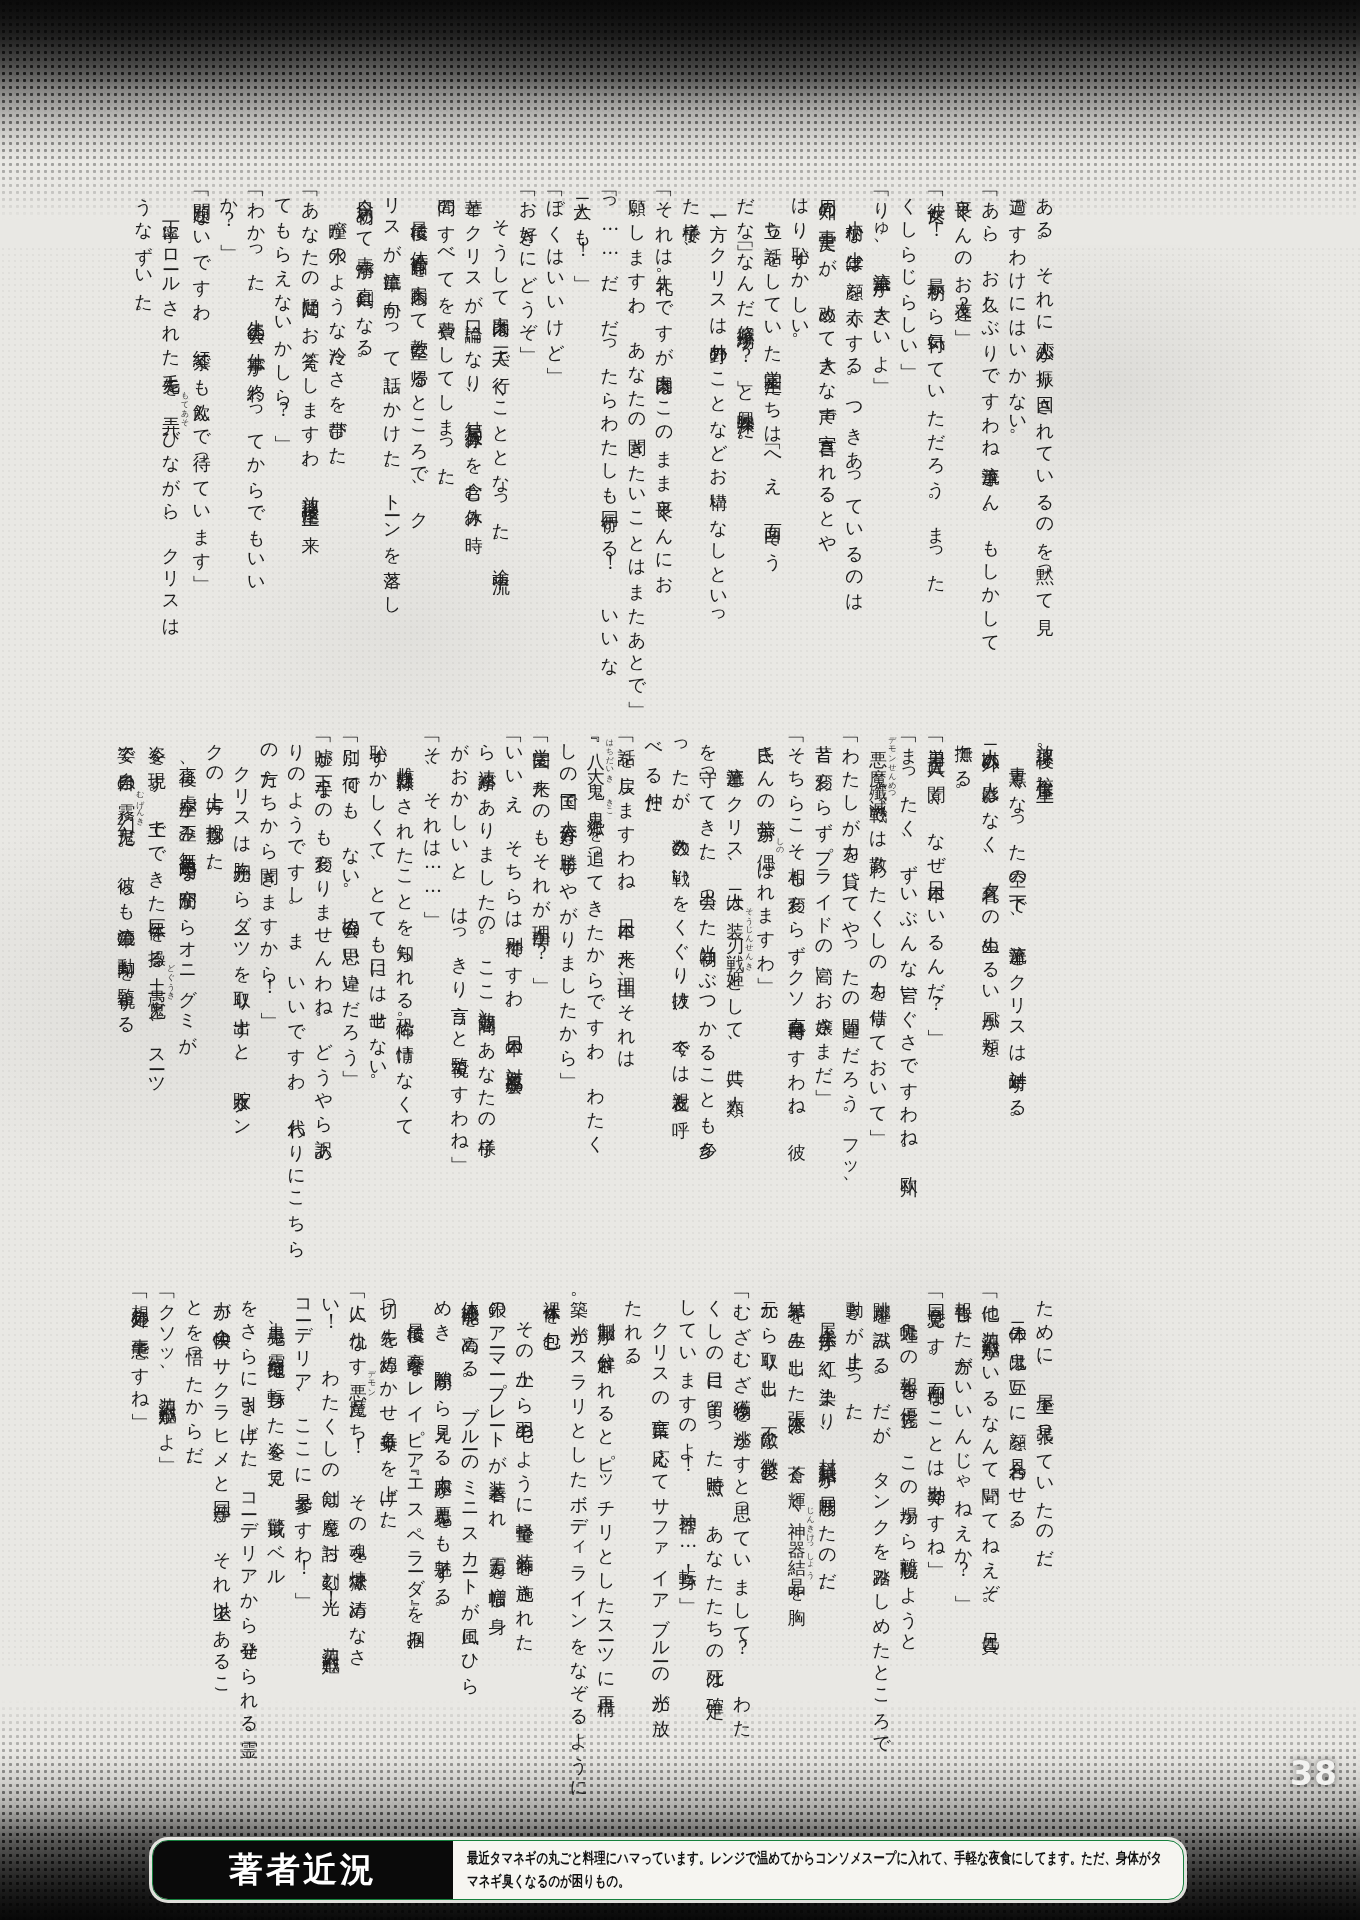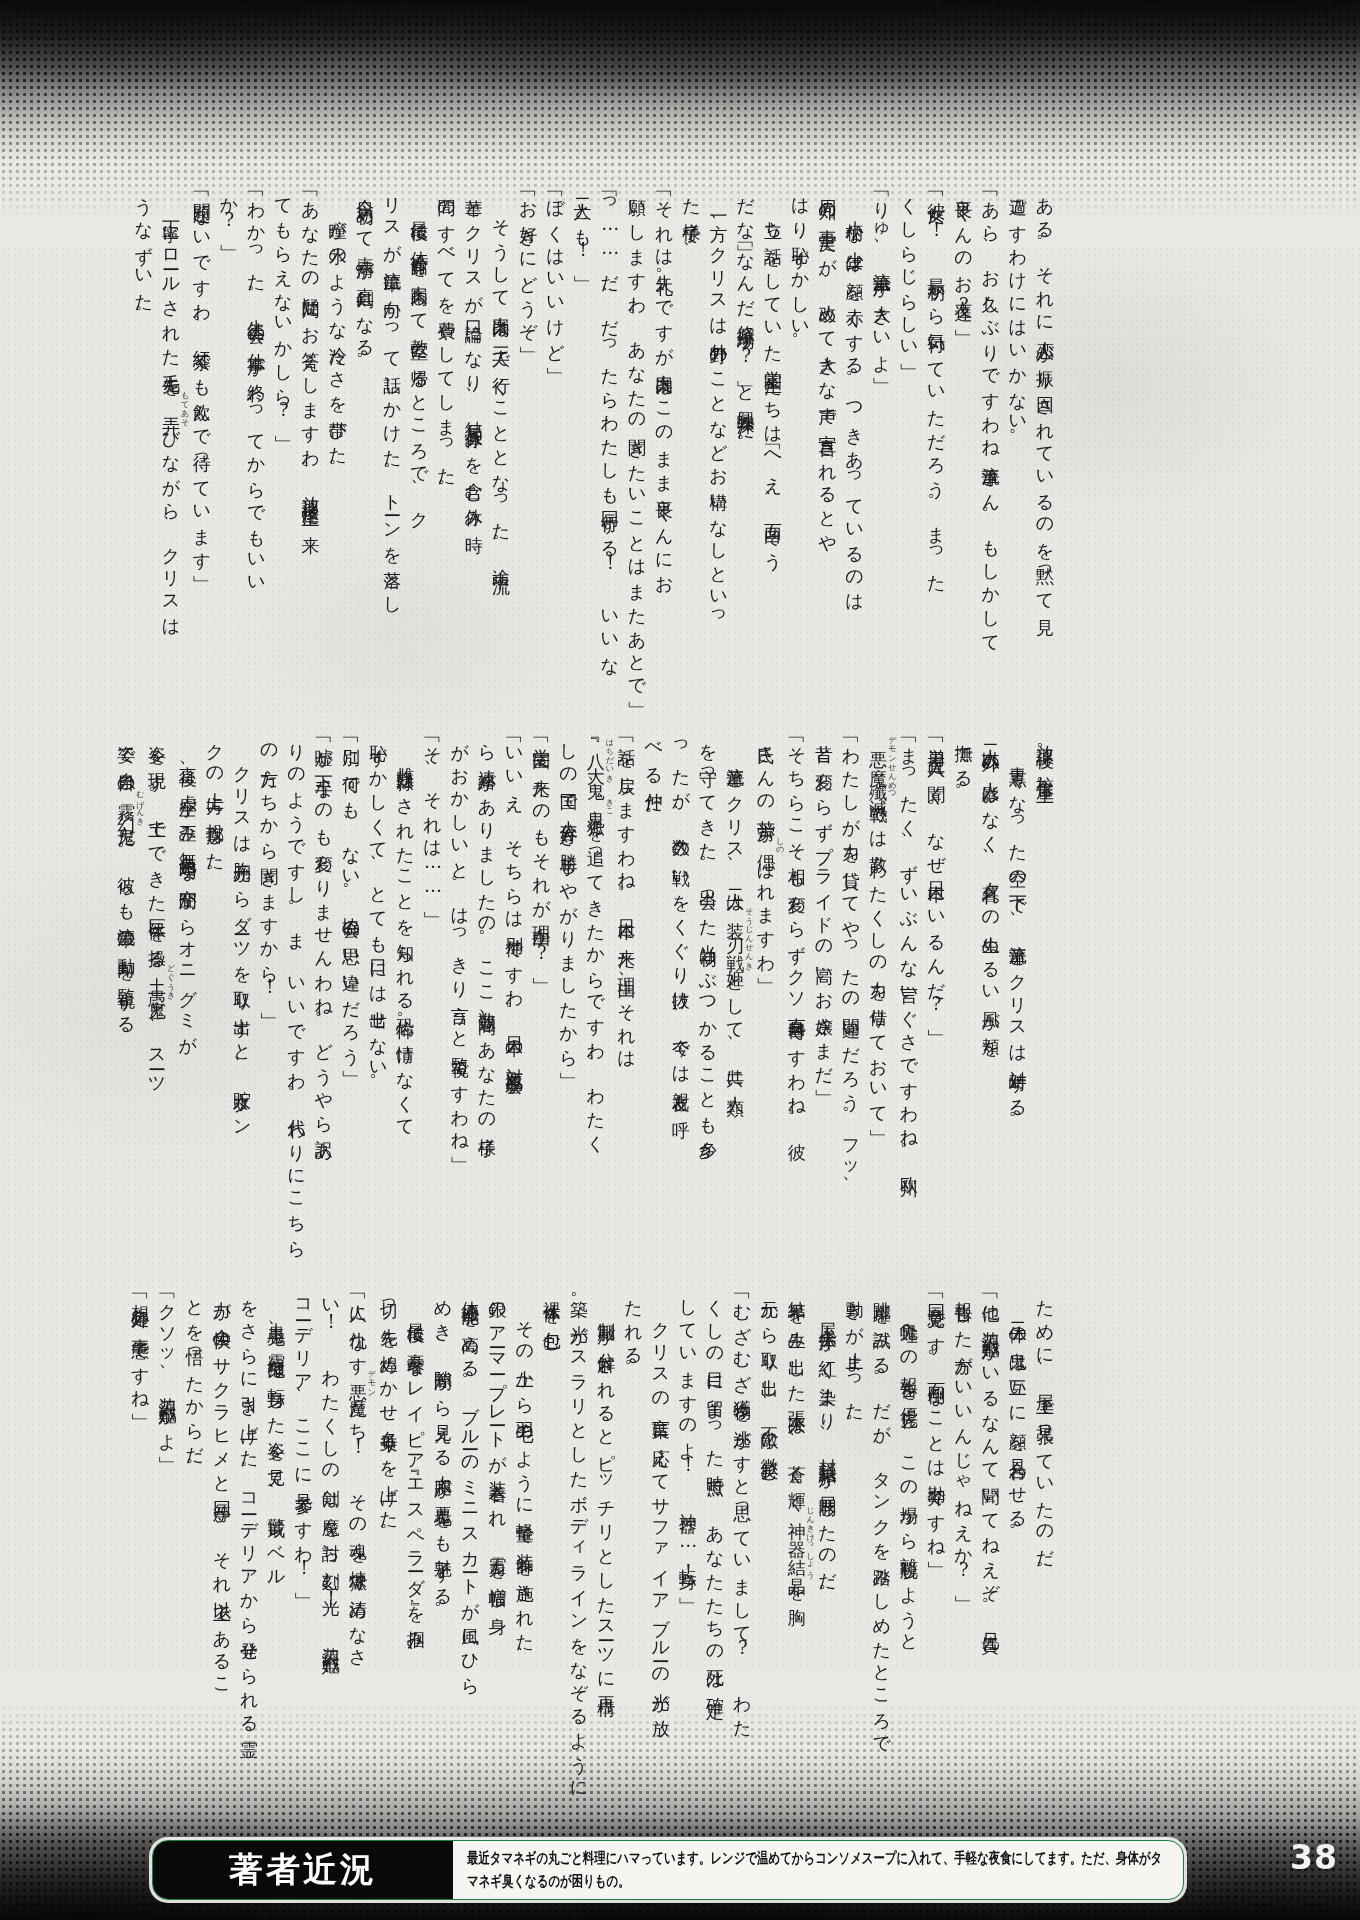--- a/index.html
+++ b/index.html
@@ -83,21 +83,21 @@
   .author-note .note{
     flex:1;display:flex;flex-direction:column;justify-content:center;
     padding:2px 10px 2px 14px;color:#111;
     font-family:"DejaVu Sans","Liberation Sans",sans-serif;
     font-weight:700;font-size:15px;line-height:23px;
   }
   .author-note .note-line{
     transform:scaleX(.76);transform-origin:0 50%;white-space:nowrap;
   }
   .page-number{
-    position:absolute;left:1290px;top:1838px;z-index:3;
+    position:absolute;left:1290px;top:1754px;z-index:3;
     color:#f2f2f0;font-family:"DejaVu Sans","Liberation Sans",sans-serif;
     font-size:33px;font-weight:700;letter-spacing:1px;
     text-shadow:0 0 6px rgba(0,0,0,.5);
   }
 </style>
 </head>
 <body>
 
 <div class="paper-texture"></div>
 <div class="top-art"></div>

